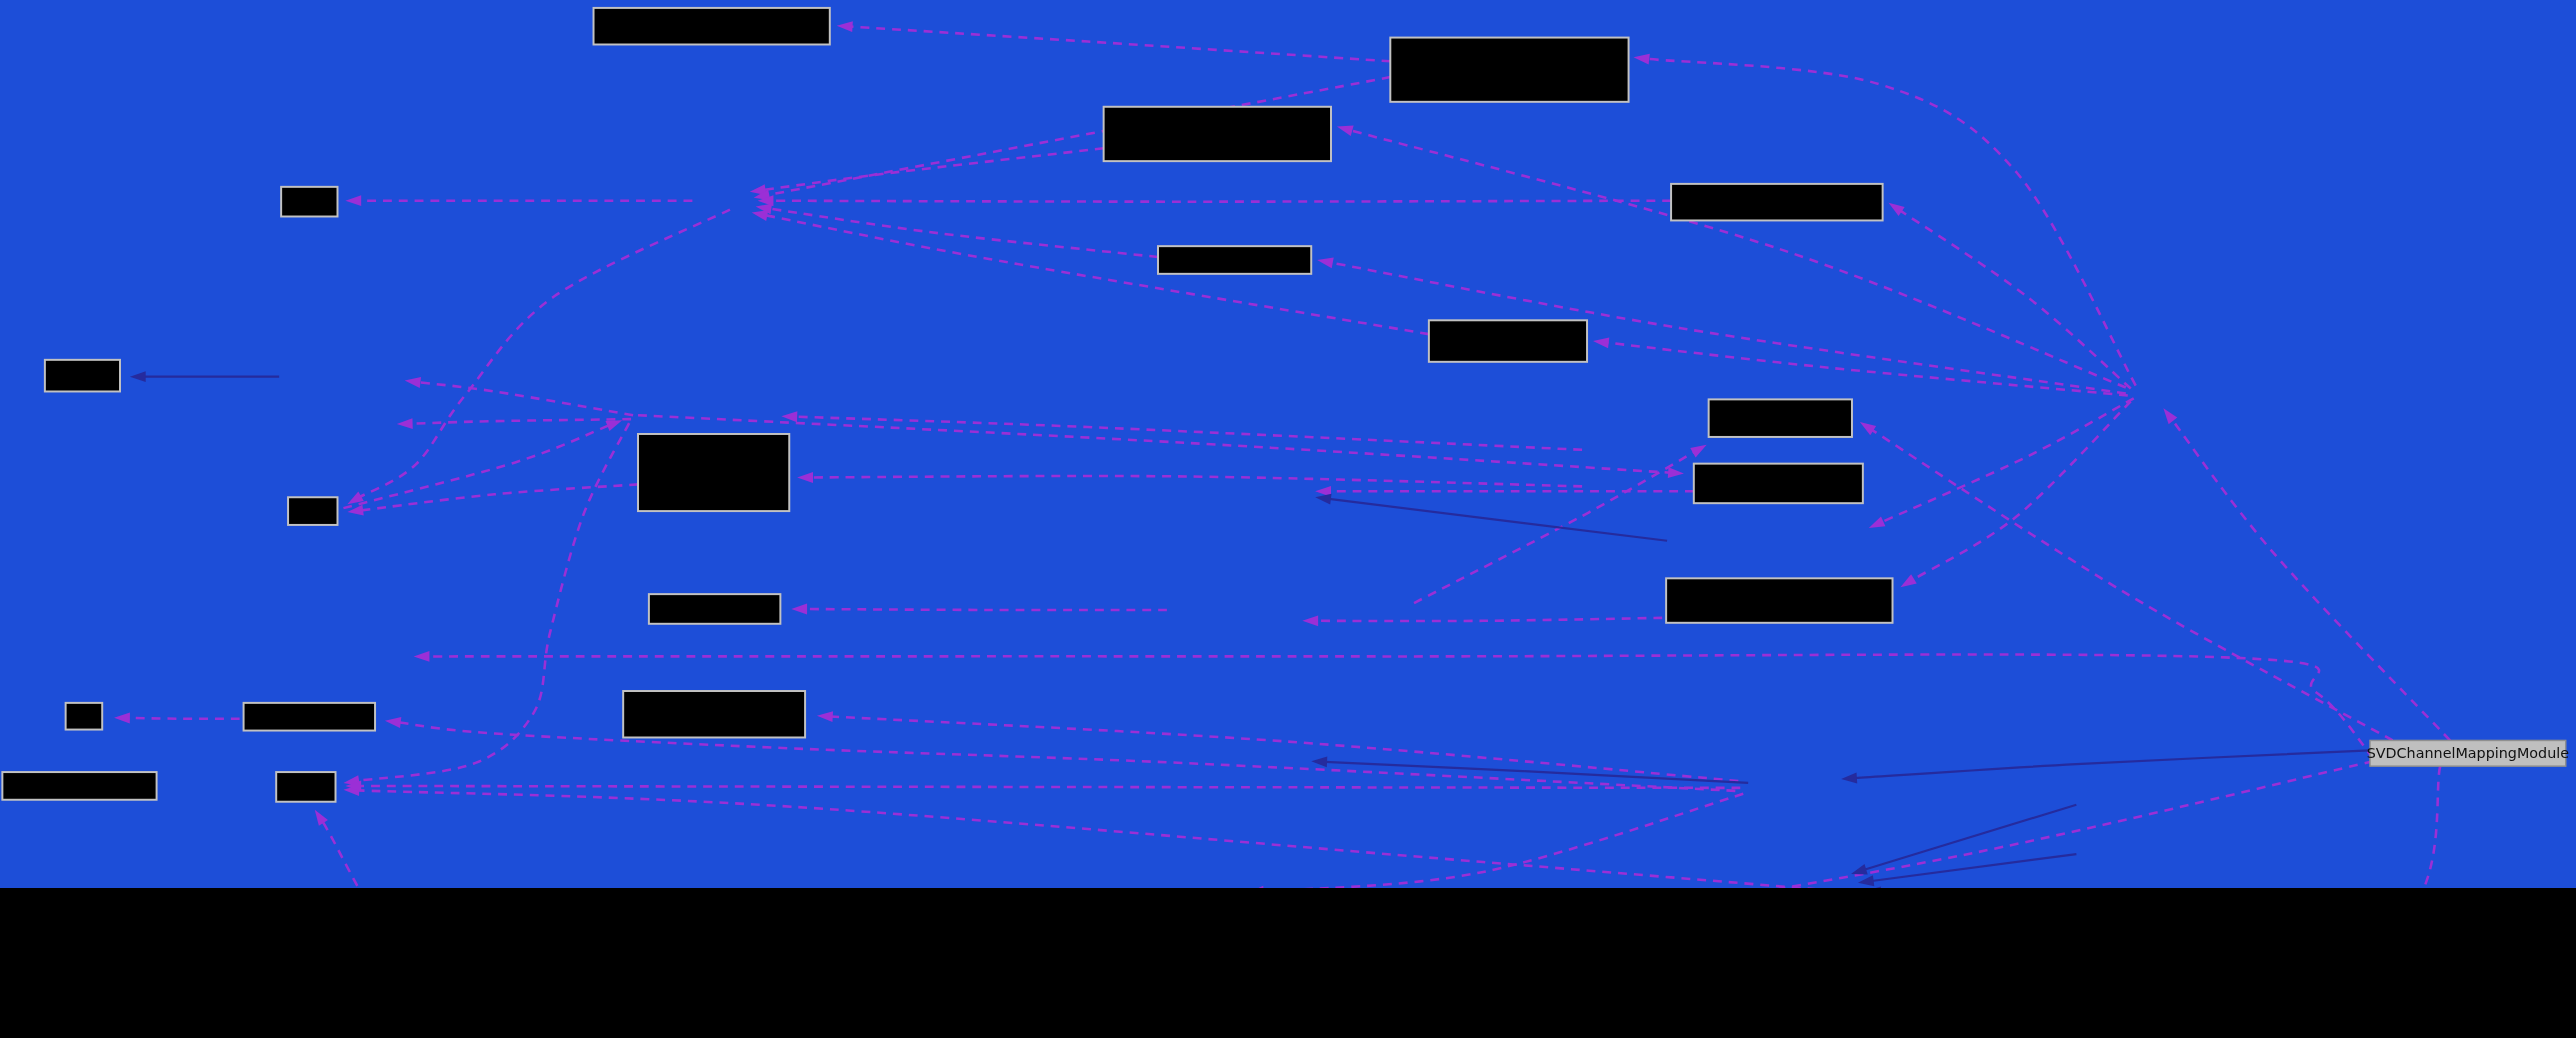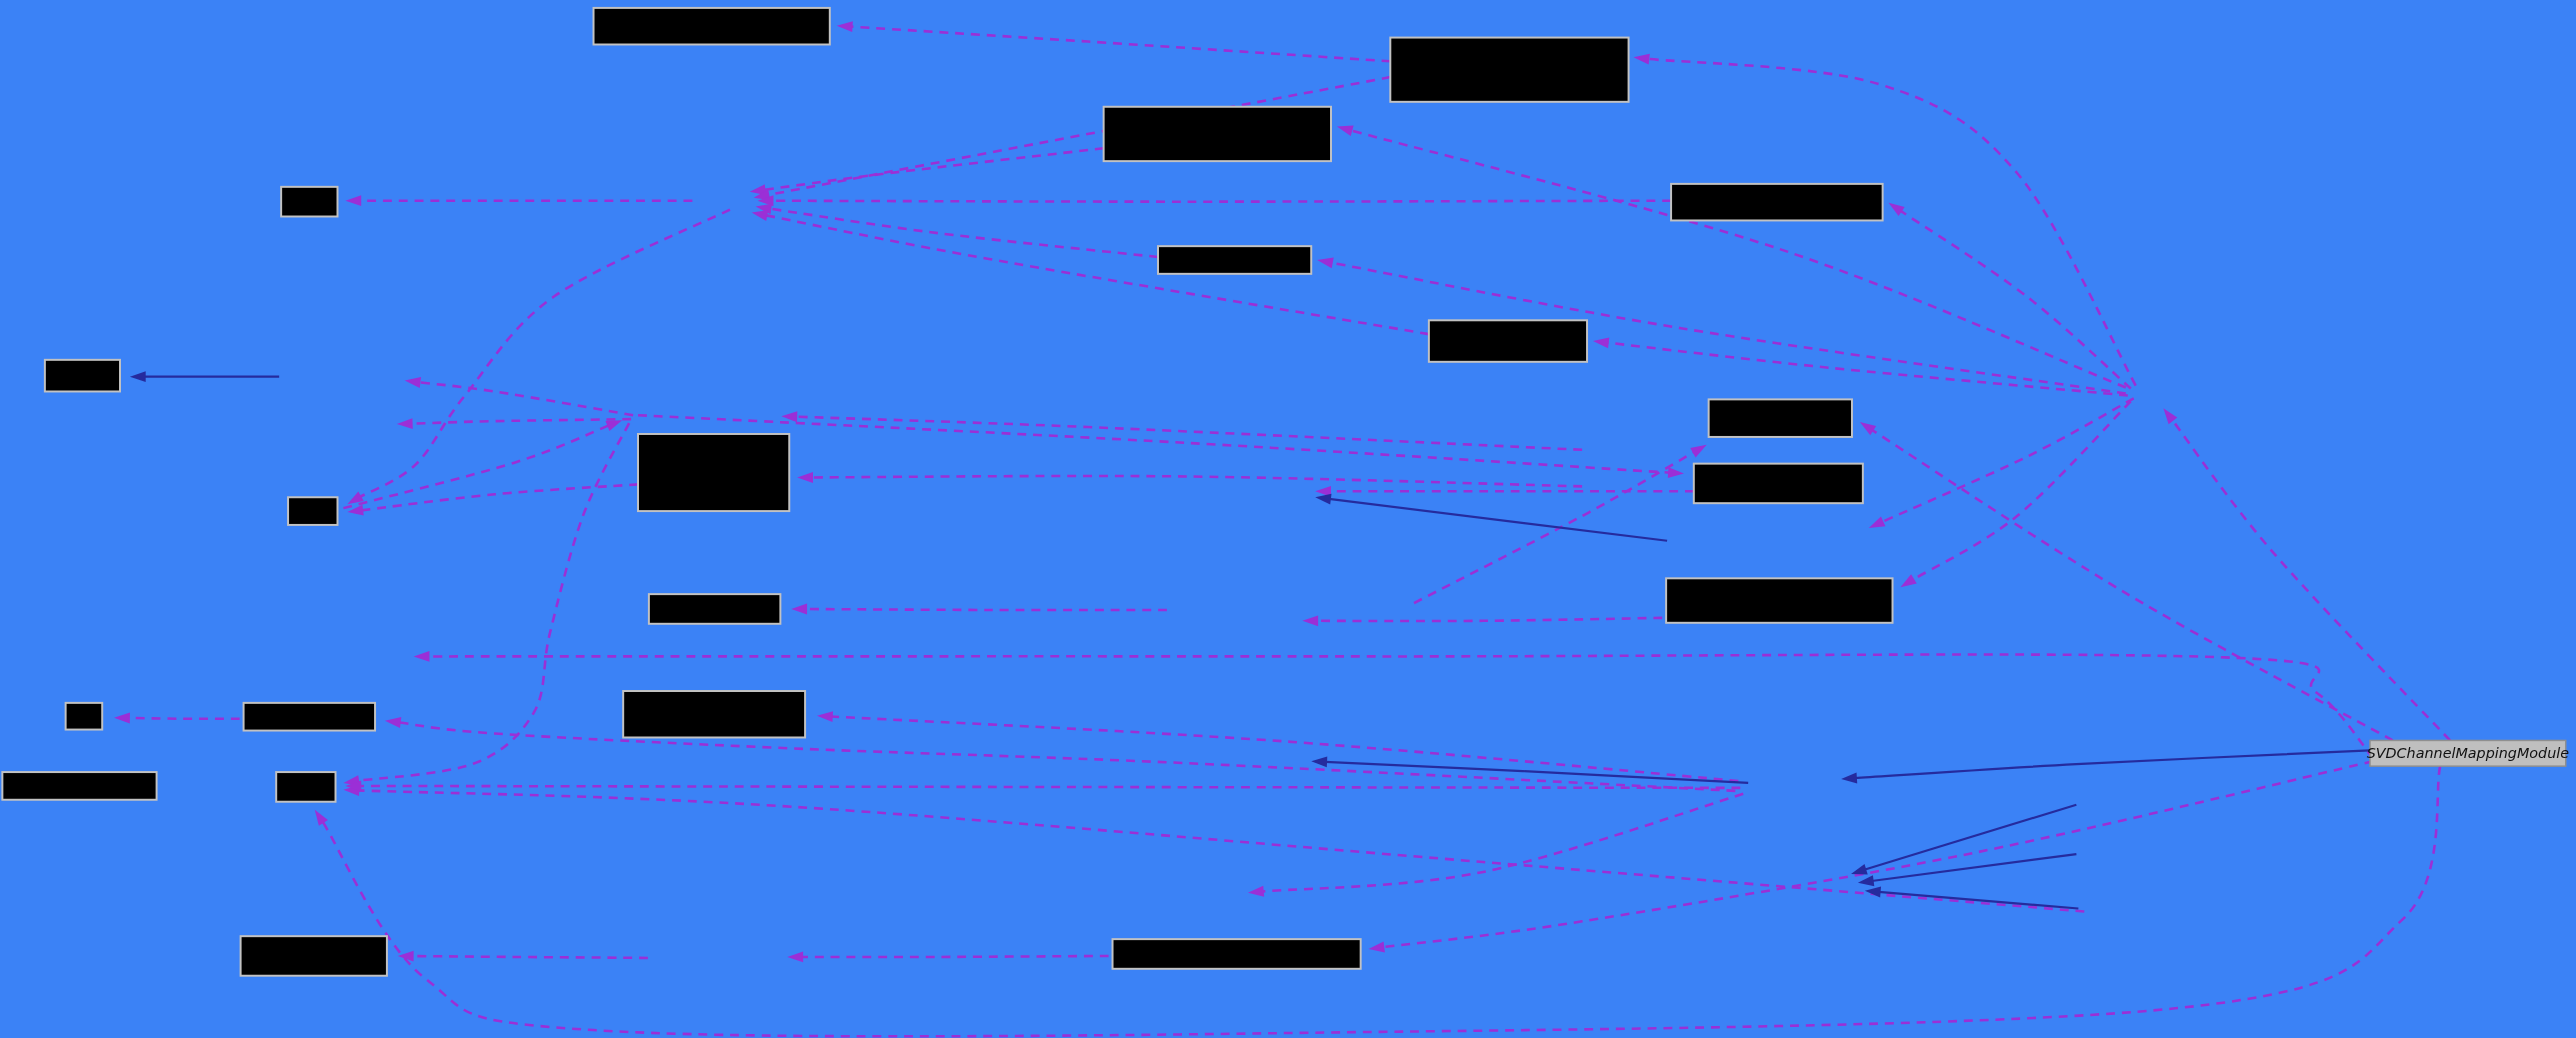--- a/index.html
+++ b/index.html
@@ -1,17 +1,17 @@
 <!DOCTYPE html>
 <html><head>
 <meta charset="utf-8">
 <style>
   html,body{margin:0;padding:0;background:#000;}
-  #stage{position:relative;width:2576px;height:1038px;background:#3b82f6;overflow:hidden;
-         font-family:"DejaVu Sans","Liberation Sans",sans-serif;font-style:italic;}
+  #stage{position:relative;width:2576px;height:888px;background:#1d4ed8;overflow:hidden;
+         font-family:"DejaVu Sans","Liberation Sans",sans-serif;}
   svg{position:absolute;left:0;top:0;}
 </style>
 </head>
 <body>
 
 <div id="stage">
   <svg id="graph" width="2576" height="1038" viewBox="0 0 2605 1050" xmlns="http://www.w3.org/2000/svg">
       <path d="M700,203 L363,203" fill="none" stroke="#9b2fd6" stroke-width="2.6" stroke-dasharray="9,7"></path>
       <polygon points="349,203 365,197.5 365,208.5" fill="#9b2fd6"></polygon>
       <path d="M1406,62 C1355,58.666666666666664 1191.0046156110393,47.85330911985549 1100,42 C1008.9953843889608,36.14669088014451 899.9769219448041,29.400121067389236 859.9723063337649,26.880145280867083" fill="none" stroke="#9b2fd6" stroke-width="2.6" stroke-dasharray="9,7"></path>

